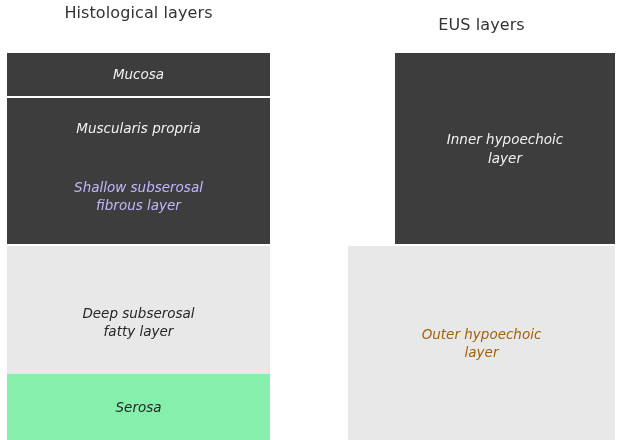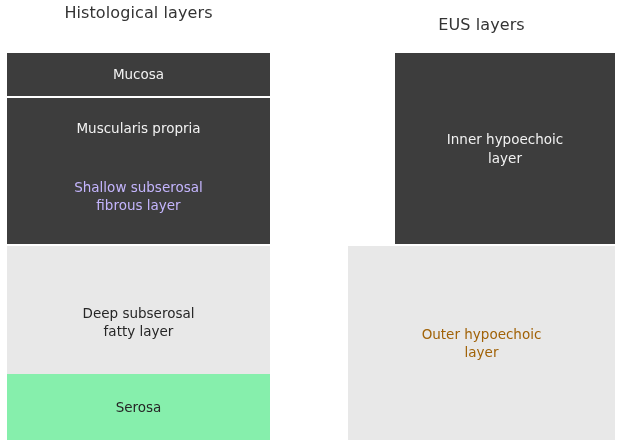--- a/index.html
+++ b/index.html
@@ -48,20 +48,21 @@
     left: 0;
     right: 0;
     box-sizing: border-box;
     display: flex;
     align-items: center;
     justify-content: center;
     text-align: center;
     font-size: 13.5px;
     line-height: 1.35;
     padding: 0 8px;
+    font-style: italic;
   }
   .band.dark {
     background: #3d3d3d;
     color: #f2f2f2;
   }
   .band.light {
     background: #e8e8e8;
     color: #262626;
   }
   .band .label {

